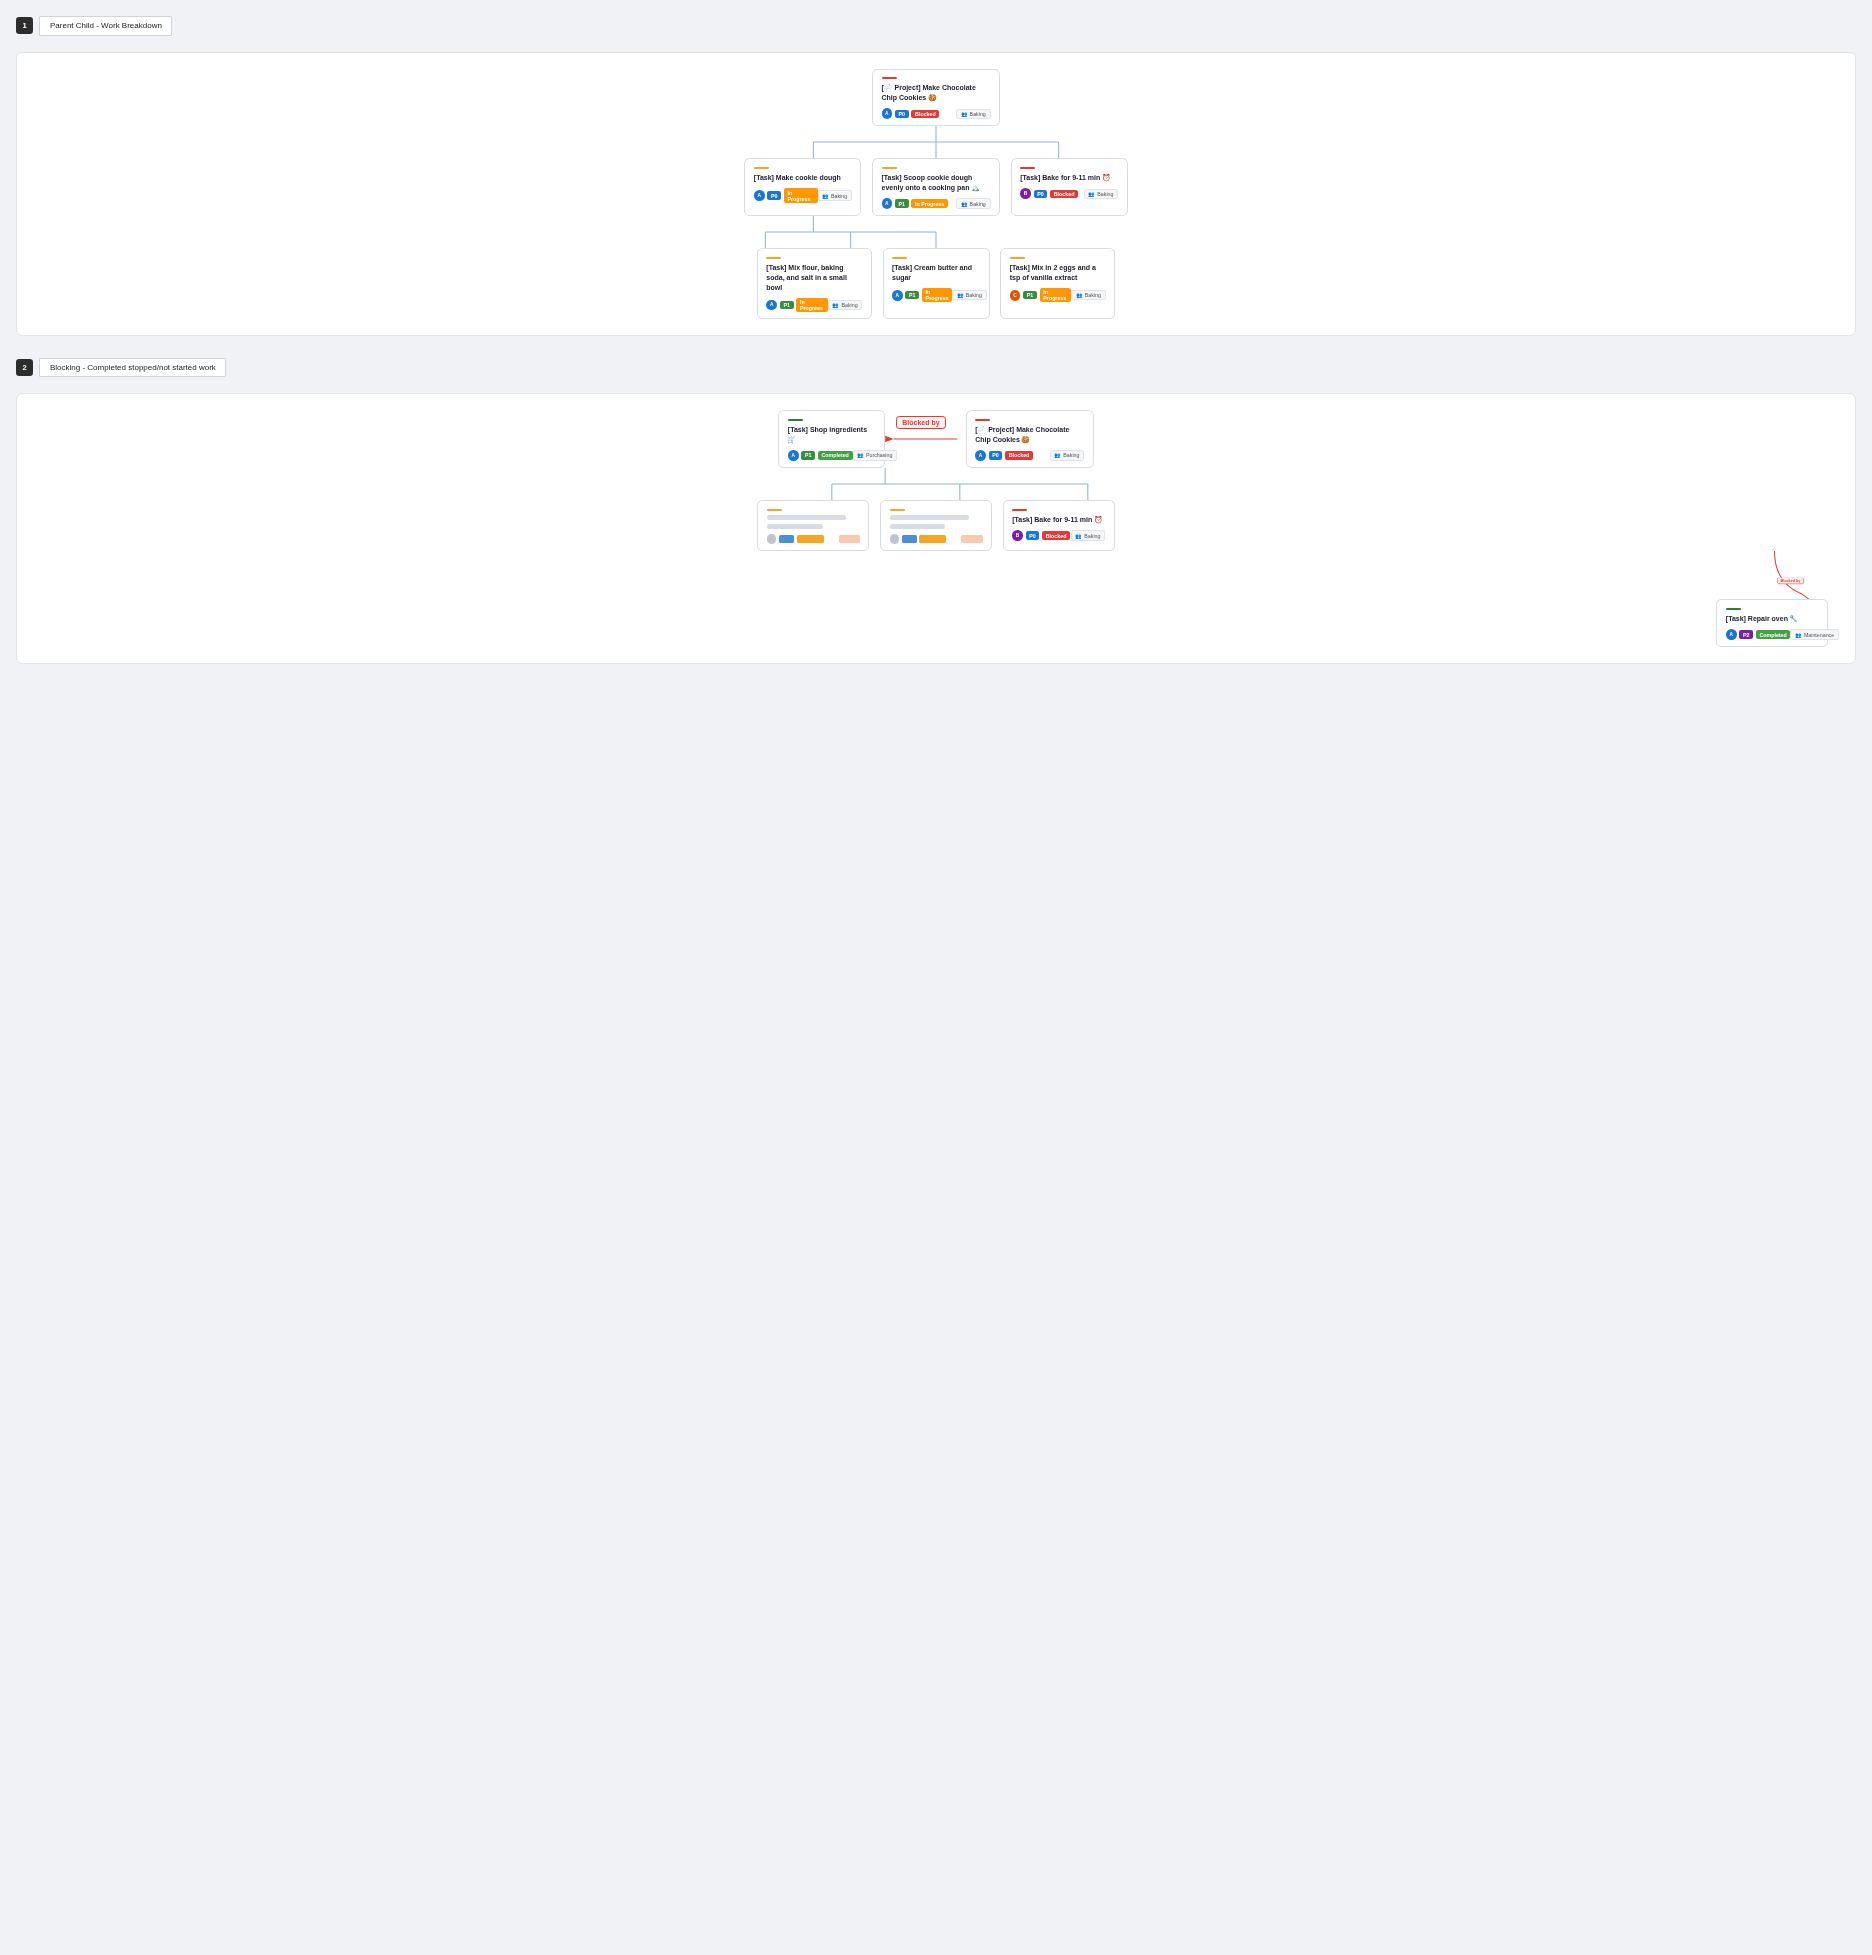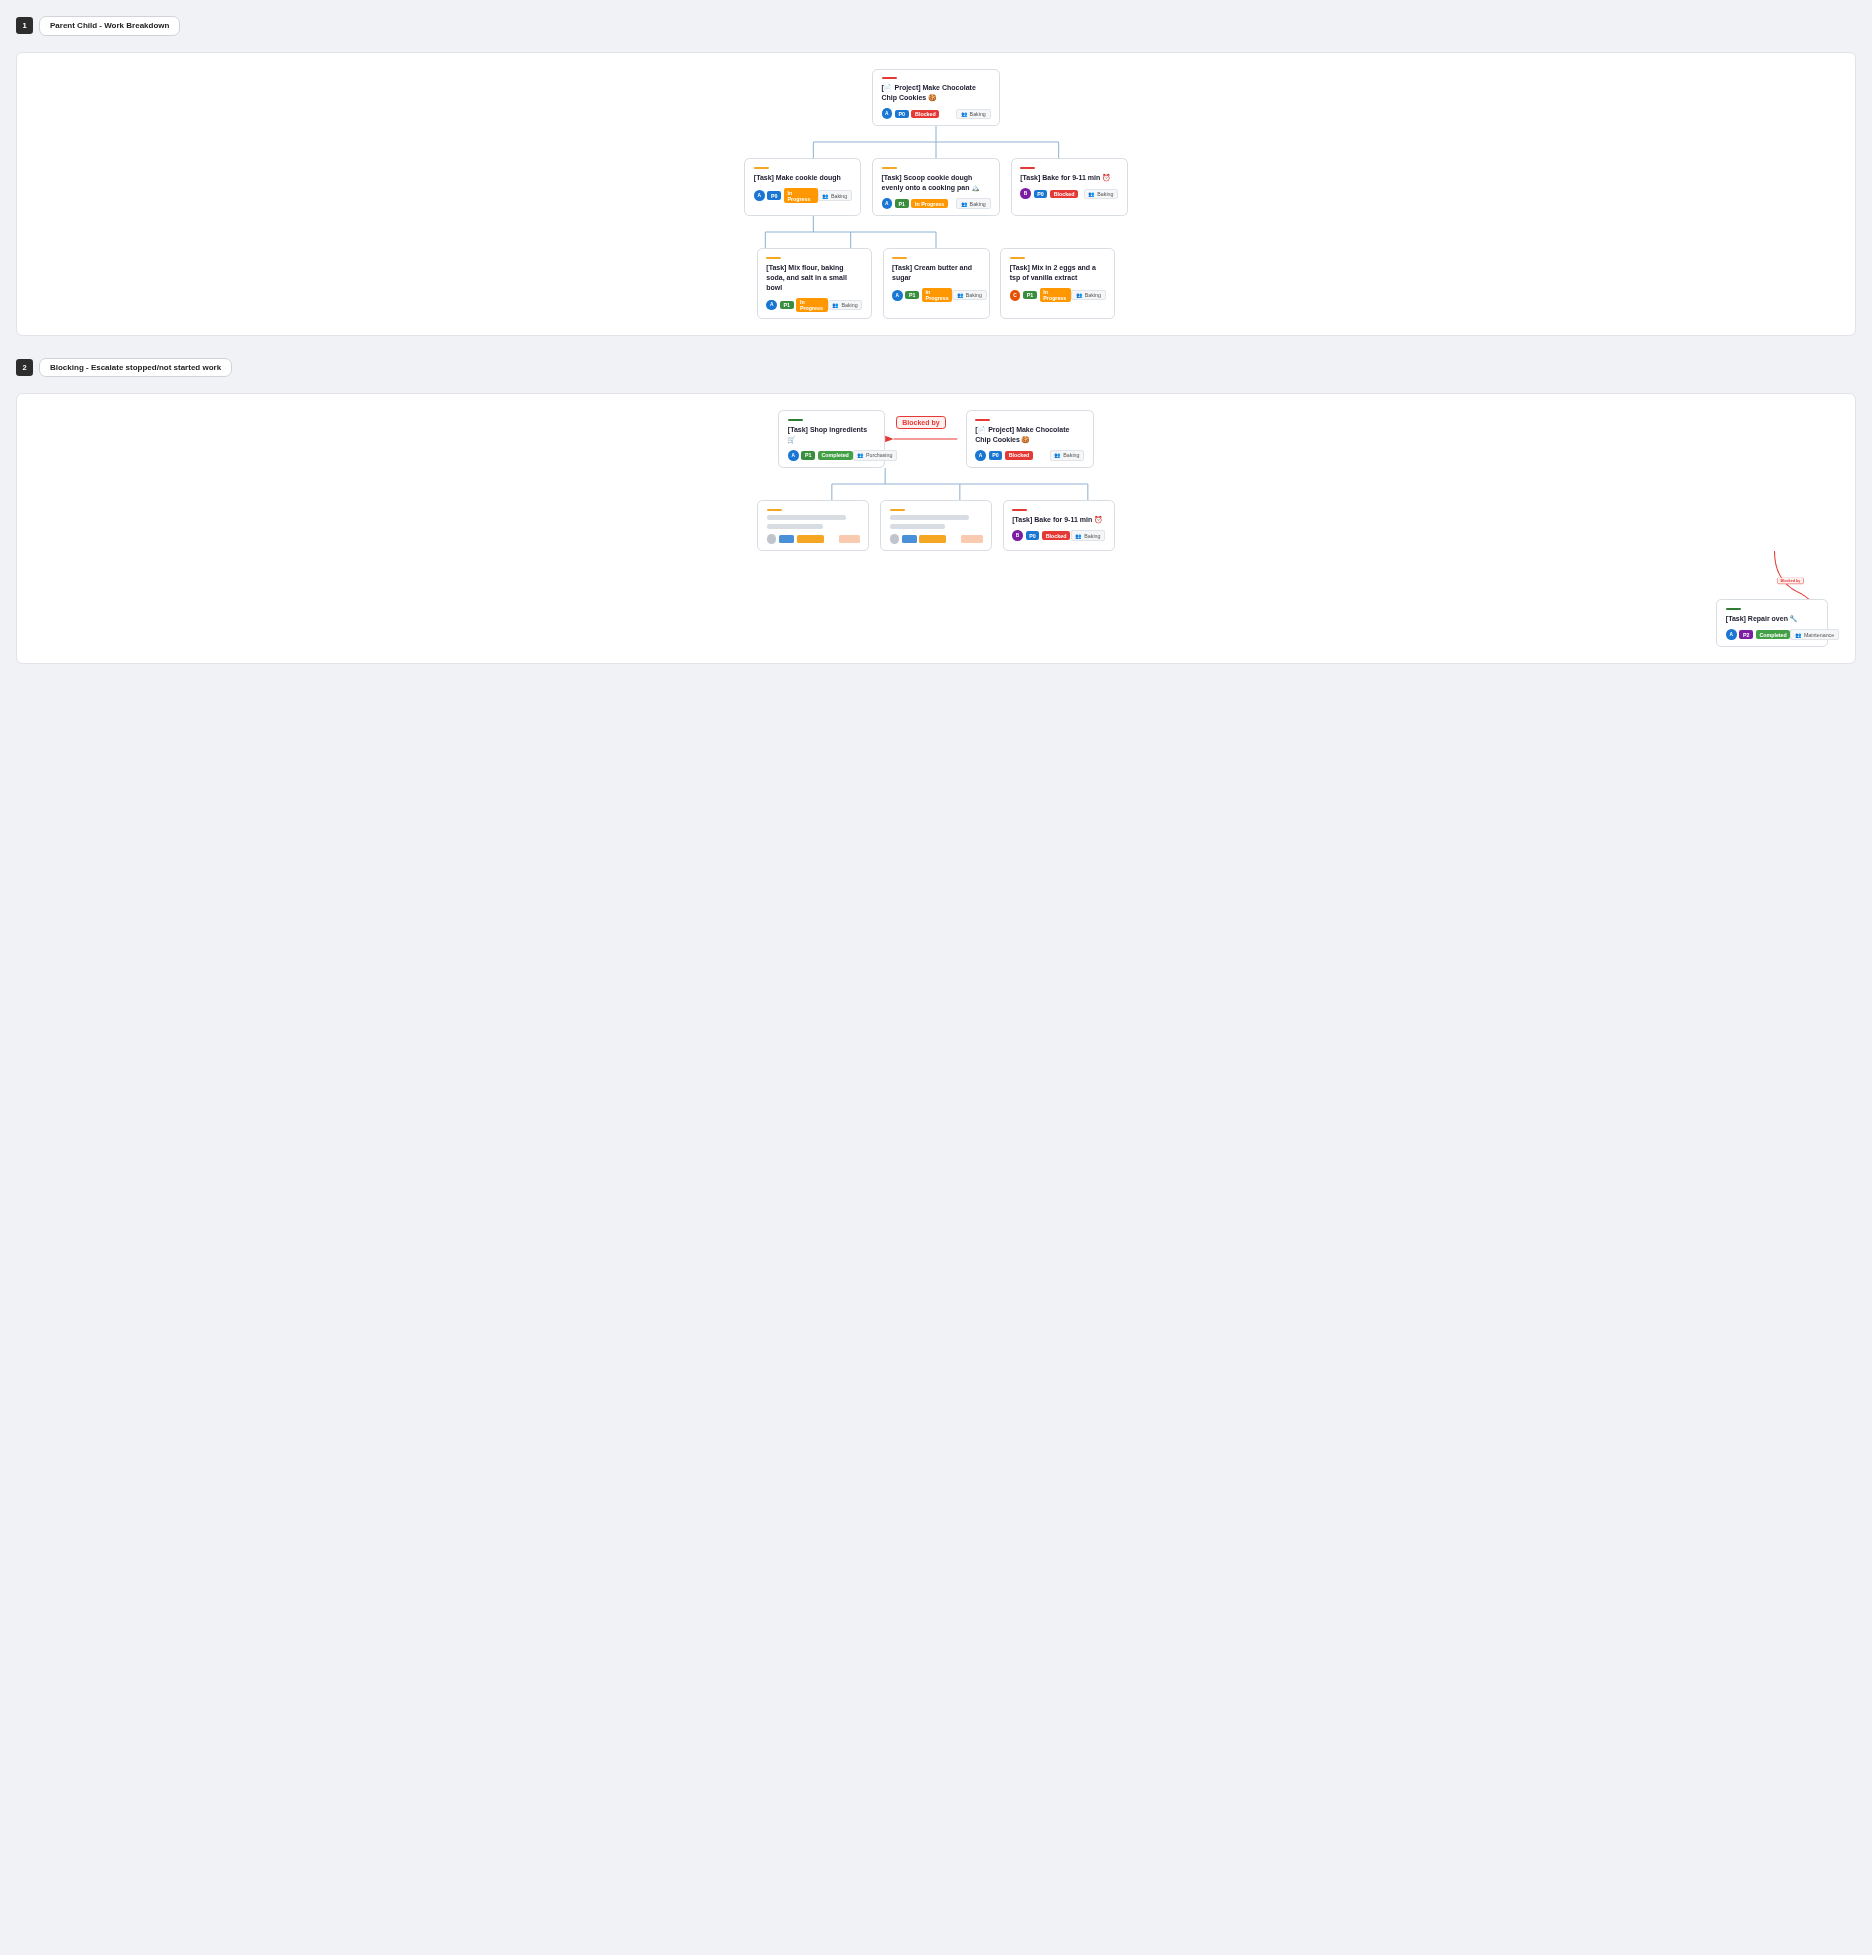--- a/index.html
+++ b/index.html
@@ -32,24 +32,24 @@
       align-items: center;
       justify-content: center;
       font-size: 7.5px;
       font-weight: 700;
       flex-shrink: 0;
     }
 
     .section-title {
       background: white;
       border: 0.8px solid #d0d4da;
-      border-radius: 7px;
+      border-radius: 1px;
       padding: 4.3px 9.6px;
       font-size: 8px;
-      font-weight: 700;
+      font-weight: 400;
       color: #222;
     }
 
     
     .card {
       background: white;
       border: 0.8px solid #d8dce3;
       border-radius: 5.3px;
       padding: 7.5px 8.5px 6.4px;
       position: relative;
@@ -340,21 +340,21 @@
           </div>
         </div>
       </div>
     </div>
   </div>
 </div>
 
 <div class="section">
   <div class="section-header">
     <div class="section-number">2</div>
-    <div class="section-title">Blocking - Escalate stopped/not started work</div>
+    <div class="section-title">Blocking - Completed stopped/not started work</div>
   </div>
 
   <div class="tree-section2">
 
     <div style="display:flex; align-items:center; justify-content:center; gap:0; margin-bottom:0; position:relative;">
 
       <div class="card" style="width:107px; margin-right: 5.3px;">
         <div class="card-accent accent-green"></div>
         <div class="card-title">[Task] Shop ingredients 🛒</div>
         <div class="card-footer">

